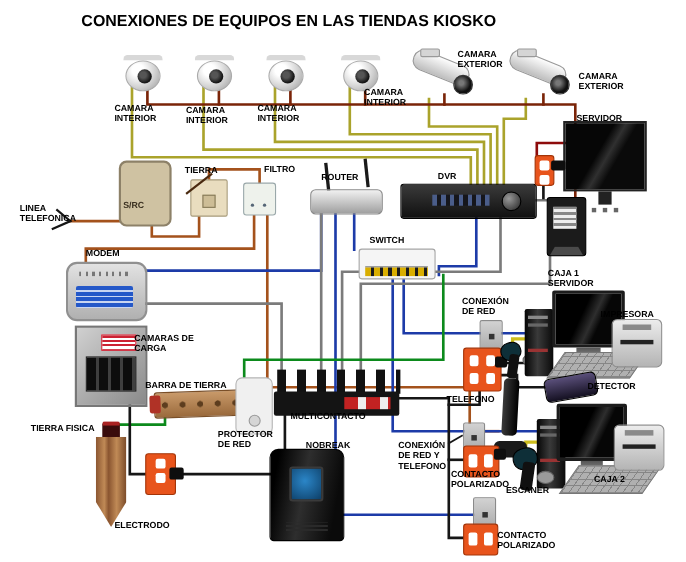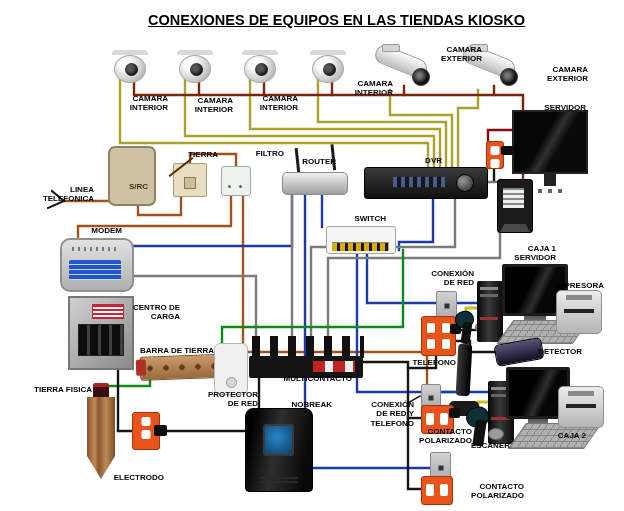--- a/index.html
+++ b/index.html
@@ -1,22 +1,22 @@
 <!DOCTYPE html>
 <html><head>
 <meta charset="utf-8">
 <style>
   html,body{margin:0;padding:0;background:#fff;}
   #stage{position:relative;width:624px;height:511px;background:#fff;overflow:hidden;
          font-family:"Liberation Sans",sans-serif;}
   svg.wires{position:absolute;left:0;top:0;z-index:1;}
   .lbl{position:absolute;z-index:4;font-weight:bold;font-size:8px;line-height:1.18;
-       color:#000;text-align:right;white-space:pre-line;letter-spacing:0;}
-  .title{position:absolute;z-index:4;left:0;top:12px;width:525px;text-align:right;
-         font-weight:bold;font-size:14.5px;color:#000;text-decoration:underline;}
+       color:#000;text-align:left;white-space:pre-line;letter-spacing:0;}
+  .title{position:absolute;z-index:4;left:0;top:12px;width:525px;text-align:center;
+         font-weight:bold;font-size:14.5px;color:#000;}
   .dev{position:absolute;z-index:2;}
   .dev::before,.dev::after{content:"";position:absolute;}
 
   
   .dome{border-top:5px solid #d8d8d8;border-radius:4px;}
   .dome::before{left:2px;top:0;width:30px;height:26px;border-radius:50%;
     background:radial-gradient(circle at 35% 30%,#fff 20%,#cfcfcf 60%,#9a9a9a);border:1px solid #aaa;}
   .dome::after{left:13px;top:8px;width:13px;height:13px;border-radius:50%;
     background:radial-gradient(circle at 40% 40%,#555 25%,#161616 65%);}
   
@@ -264,21 +264,21 @@
   <div class="lbl" style="left:240px;top:149px;width:44px">FILTRO</div>
   <div class="lbl" style="left:292px;top:157px;width:44px">ROUTER</div>
   <div class="lbl" style="left:398px;top:156px;width:44px">DVR</div>
   <div class="lbl" style="left:18px;top:185px;width:76px">LINEA TELEFONICA</div>
   <div class="lbl" style="left:112px;top:182px;width:36px;color:#3a3020">S/RC</div>
   <div class="lbl" style="left:78px;top:226px;width:44px">MODEM</div>
   <div class="lbl" style="left:336px;top:214px;width:50px">SWITCH</div>
   <div class="lbl" style="left:498px;top:244px;width:58px">CAJA 1
 SERVIDOR</div>
   <div class="lbl" style="left:546px;top:281px;width:58px">IMPRESORA</div>
-  <div class="lbl" style="left:122px;top:303px;width:58px">CENTRO DE
+  <div class="lbl" style="left:122px;top:303px;width:58px">CAMARAS DE
 CARGA</div>
   <div class="lbl" style="left:132px;top:346px;width:82px">BARRA DE TIERRA</div>
   <div class="lbl" style="left:420px;top:269px;width:54px">CONEXIÓN
 DE RED</div>
   <div class="lbl" style="left:406px;top:358px;width:50px">TELEFONO</div>
   <div class="lbl" style="left:534px;top:347px;width:48px">DETECTOR</div>
   <div class="lbl" style="left:28px;top:385px;width:64px">TIERRA FISICA</div>
   <div class="lbl" style="left:198px;top:390px;width:60px">PROTECTOR
 DE RED</div>
   <div class="lbl" style="left:264px;top:374px;width:88px">MULTICONTACTO</div>

